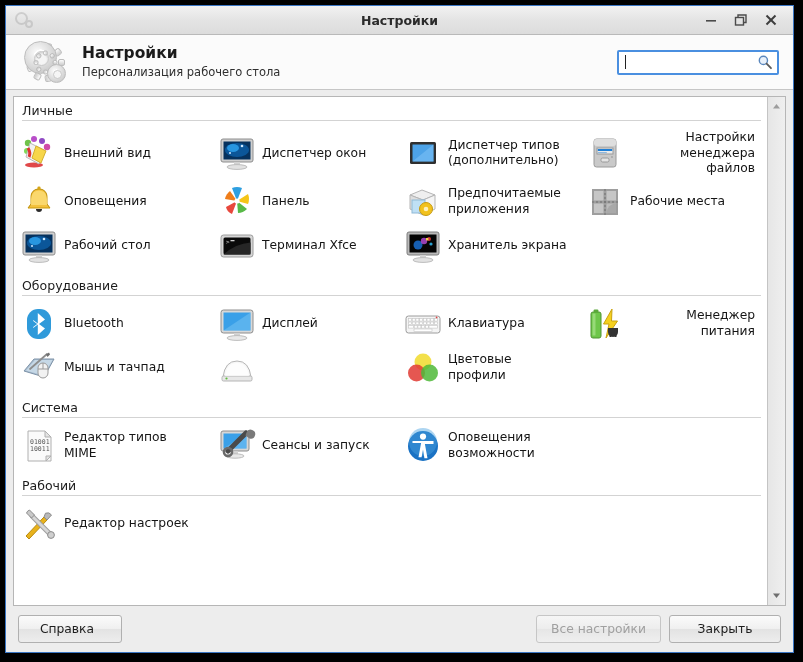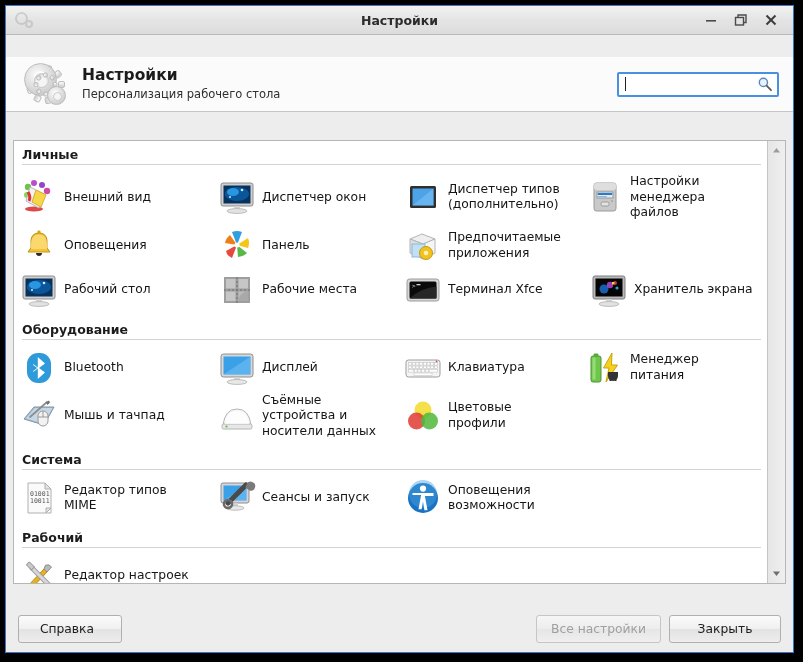--- a/index.html
+++ b/index.html
@@ -12,21 +12,20 @@
   * { box-sizing: border-box; }
 
   .window {
     position: absolute;
     left: 5px; top: 5px;
     width: 789px; height: 648px;
     background: #ededed;
     border: 1px solid #3a76c4;
     display: flex;
     flex-direction: column;
-    gap: 22px;
   }
 
   
   .titlebar {
     position: relative;
     height: 29px;
     flex: 0 0 29px;
     background: linear-gradient(to bottom, #f2f2f2 0%, #e4e4e4 50%, #dcdcdc 100%);
     border-bottom: 1px solid #b9b9b9;
     display: flex;
@@ -194,21 +193,21 @@
     display: flex; align-items: center; justify-content: center;
     cursor: pointer;
   }
   .sb-arrow.top { margin-top: 1px; }
   .sb-arrow.bot { margin-top: auto; margin-bottom: 1px;}
   .sb-arrow svg { display:block; }
   .sb-track { flex: 1 1 auto; width: 100%; }
 
   .section-title {
     font-size: 12.5px;
-    font-weight: bold;
+    font-weight: normal;
     color: #1c1c1c;
     padding: 6px 0 2px 8px;
   }
   .section-rule {
     height: 1px;
     background: #d3d3d3;
     margin: 0 6px 0 8px;
   }
   .grid {
     display: flex;
@@ -234,21 +233,21 @@
     font-size: 12.3px;
     color: #151515;
     line-height: 15.5px;
     max-width: 125px;
   }
 
   
   .c1 { width: 198px; }
   .c2 { width: 186px; }
   .c3 { width: 182px; }
-  .c4 { width: 186px; }
+  .c4 { width: 186px; text-align: right; }
 
   
   .buttonbar {
     flex: 0 0 46px;
     display: flex;
     align-items: center;
     padding: 0 12px;
     gap: 8px;
   }
   .btn {
@@ -437,49 +436,49 @@
    <path d="M6 12 L18 7 L31 12 L19 17 Z" fill="#efefef" stroke="#b5b5b5"></path>
    <path d="M6 12 v14 l13 6 V17z" fill="#dedede" stroke="#b5b5b5"></path>
    <path d="M31 12 v14 l-12 6 V17z" fill="#f5f5f5" stroke="#b5b5b5"></path>
    <rect x="8" y="17" width="13" height="13" fill="#bfe0f5" stroke="#8fb9d6"></rect>
    <circle cx="22" cy="26" r="6.5" fill="#f2c21e" stroke="#c59a12"></circle>
    <circle cx="22" cy="26" r="2.3" fill="#fdf1bd"></circle>
  </svg>
             </span>
             <span class="lbl">Предпочитаемые приложения</span>
           </div>
+          <div class="item c4">
+            <span class="ico">
+              <svg viewBox="0 0 38 38">
+   <rect x="6" y="6" width="26" height="26" fill="#9e9e9e"></rect>
+   <rect x="8" y="8" width="9.5" height="9.5" fill="#c6c6c6"></rect>
+   <rect x="20.5" y="8" width="9.5" height="9.5" fill="#c6c6c6"></rect>
+   <rect x="8" y="20.5" width="9.5" height="9.5" fill="#c6c6c6"></rect>
+   <rect x="20.5" y="20.5" width="9.5" height="9.5" fill="#bcbcbc"></rect>
+   <path d="M20.5 30 a9.5 9.5 0 0 1 9.5-9.5 v9.5z" fill="#a9a9a9"></path>
+   <line x1="19" y1="6" x2="19" y2="32" stroke="#6f6f6f" stroke-dasharray="2 2"></line>
+   <line x1="6" y1="19" x2="32" y2="19" stroke="#6f6f6f" stroke-dasharray="2 2"></line>
+ </svg>
+            </span>
+            <span class="lbl">Рабочие места</span>
+          </div>
           <div class="item c1">
             <span class="ico">
               <svg viewBox="0 0 38 38">
    <rect x="3" y="5" width="32" height="23" rx="2" fill="#cfcfcf" stroke="#8e8e8e"></rect>
    <rect x="5.5" y="7.5" width="27" height="18" fill="#06325e"></rect>
    <ellipse cx="19" cy="16" rx="12" ry="7" fill="#0d5fa8" opacity=".8"></ellipse>
    <ellipse cx="15" cy="14" rx="6" ry="4" fill="#2b9de8" opacity=".9"></ellipse>
    <circle cx="24" cy="12" r="1.3" fill="#cfe9ff"></circle>
                 <circle cx="12" cy="19" r="1" fill="#cfe9ff"></circle>
    <rect x="16" y="28" width="6" height="4" fill="#d2d2d2"></rect>
    <ellipse cx="19" cy="33" rx="10" ry="2.4" fill="#e2e2e2" stroke="#bdbdbd"></ellipse>
  </svg>
             </span>
             <span class="lbl">Рабочий стол</span>
-          </div>
-          <div class="item c4">
-            <span class="ico">
-              <svg viewBox="0 0 38 38">
-   <rect x="6" y="6" width="26" height="26" fill="#9e9e9e"></rect>
-   <rect x="8" y="8" width="9.5" height="9.5" fill="#c6c6c6"></rect>
-   <rect x="20.5" y="8" width="9.5" height="9.5" fill="#c6c6c6"></rect>
-   <rect x="8" y="20.5" width="9.5" height="9.5" fill="#c6c6c6"></rect>
-   <rect x="20.5" y="20.5" width="9.5" height="9.5" fill="#bcbcbc"></rect>
-   <path d="M20.5 30 a9.5 9.5 0 0 1 9.5-9.5 v9.5z" fill="#a9a9a9"></path>
-   <line x1="19" y1="6" x2="19" y2="32" stroke="#6f6f6f" stroke-dasharray="2 2"></line>
-   <line x1="6" y1="19" x2="32" y2="19" stroke="#6f6f6f" stroke-dasharray="2 2"></line>
- </svg>
-            </span>
-            <span class="lbl">Рабочие места</span>
           </div>
           <div class="item c2">
             <span class="ico">
               <svg viewBox="0 0 38 38">
    <rect x="3" y="8" width="32" height="22" rx="2.5" fill="#d6d6d6" stroke="#9c9c9c"></rect>
    <rect x="5.5" y="10.5" width="27" height="17" rx="1.5" fill="#0a0a0a"></rect>
    <path d="M5.5 27.5 q12-11 27-12 v12z" fill="#262626"></path>
    <text x="8" y="17" font-family="monospace" font-size="6" fill="#dcdcdc">&gt;</text>
    <rect x="12.5" y="13" width="4" height="1.3" fill="#cfcfcf"></rect>
  </svg>
@@ -592,21 +591,20 @@
           </div>
           <div class="item c2">
             <span class="ico">
               <svg viewBox="0 0 38 38">
    <path d="M5 28 q2-16 14-16 t14 16z" fill="#f7f7f7" stroke="#b5b5b5"></path>
    <rect x="4" y="27" width="30" height="5" rx="1.5" fill="#e7e7e7" stroke="#b5b5b5"></rect>
    <circle cx="8.5" cy="29.5" r="1.1" fill="#5dbb3a"></circle>
    <path d="M7 27 q2-13 12-13 t12 13z" fill="#ffffff" opacity=".75"></path>
  </svg>
             </span>
-            <span class="lbl">Съёмные устройства и носители данных</span>
           </div>
           <div class="item c3">
             <span class="ico">
               <svg viewBox="0 0 38 38">
    <circle cx="19" cy="13" r="8.5" fill="#f2dd3c" opacity=".92"></circle>
    <circle cx="12.5" cy="24" r="8.5" fill="#e03a32" opacity=".85"></circle>
    <circle cx="25.5" cy="24" r="8.5" fill="#4fb838" opacity=".85"></circle>
  </svg>
             </span>
             <span class="lbl">Цветовые профили</span>

